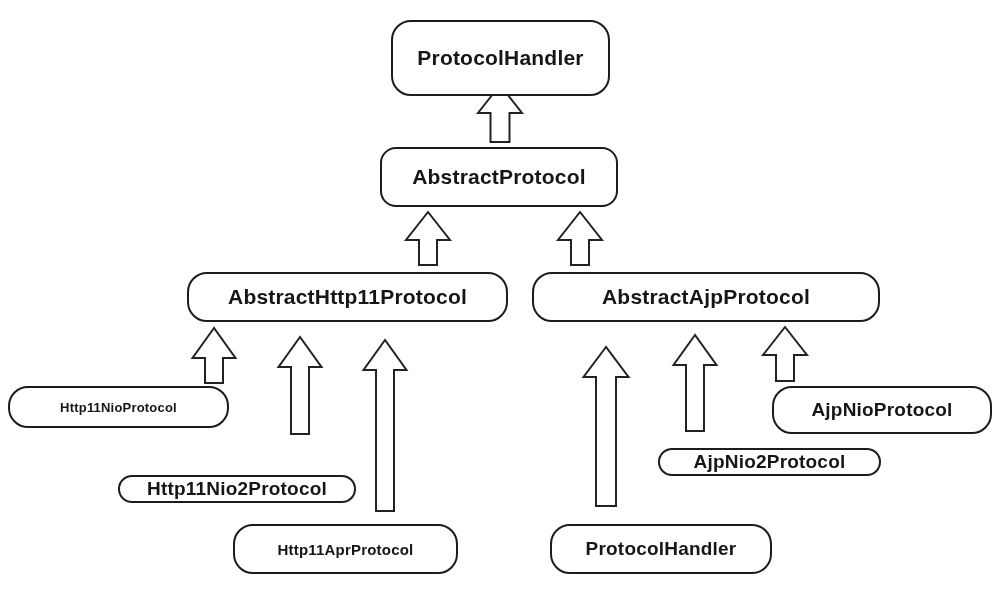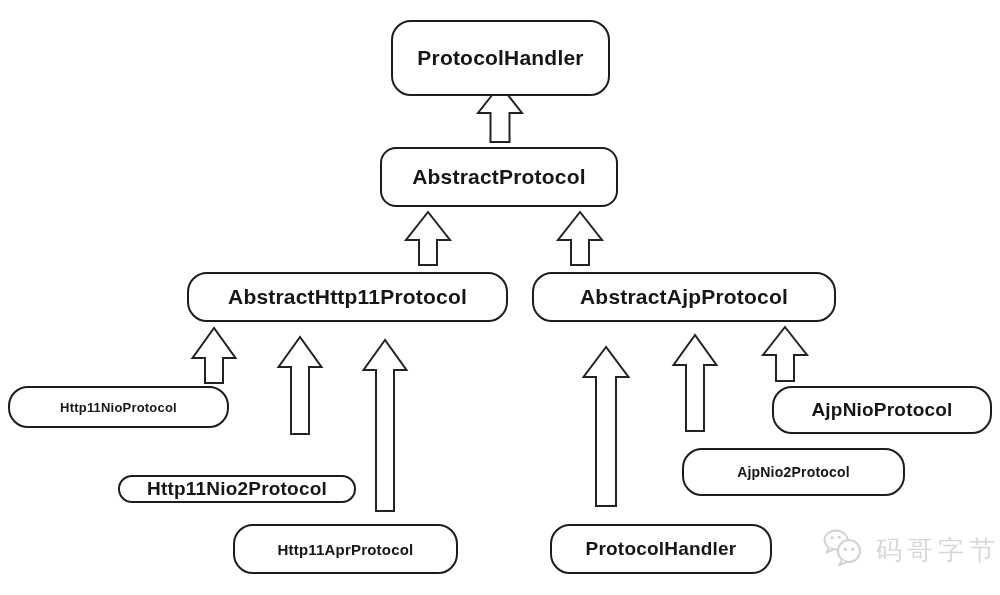--- a/index.html
+++ b/index.html
@@ -62,42 +62,23 @@
       <polygon points="385,340 363.5,370 376,370 376,511 394,511 394,370 406.5,370" fill="#ffffff" stroke="#222222" stroke-width="2" stroke-linejoin="miter"></polygon>
       <polygon points="606,347 583.5,377 596,377 596,506 616,506 616,377 628.5,377" fill="#ffffff" stroke="#222222" stroke-width="2" stroke-linejoin="miter"></polygon>
       <polygon points="695,335 673.5,365 686,365 686,431 704,431 704,365 716.5,365" fill="#ffffff" stroke="#222222" stroke-width="2" stroke-linejoin="miter"></polygon>
       <polygon points="785,327 763,355 776,355 776,381 794,381 794,355 807,355" fill="#ffffff" stroke="#222222" stroke-width="2" stroke-linejoin="miter"></polygon>
     </svg>
 
   <div>
       <div class="node" style="left: 391px; top: 20px; width: 219px; height: 76px; font-size: 21px;">ProtocolHandler</div>
       <div class="node" style="left: 380px; top: 147px; width: 238px; height: 60px; font-size: 21px; border-radius: 16px;">AbstractProtocol</div>
       <div class="node" style="left: 160px; top: 272px; width: 321px; height: 50px; font-size: 21px; margin-left: 27px;">AbstractHttp11Protocol</div>
-      <div class="node" style="left: 532px; top: 272px; width: 304px; height: 50px; font-size: 21px;">AbstractAjpProtocol</div>
+      <div class="node" style="left: 532px; top: 272px; width: 348px; height: 50px; font-size: 21px;">AbstractAjpProtocol</div>
       <div class="node" style="left: 8px; top: 386px; width: 221px; height: 42px; font-size: 13px;">Http11NioProtocol</div>
       <div class="node" style="left: 118px; top: 475px; width: 238px; height: 28px; font-size: 19px;">Http11Nio2Protocol</div>
       <div class="node" style="left: 233px; top: 524px; width: 225px; height: 50px; font-size: 15px;">Http11AprProtocol</div>
       <div class="node" style="left: 550px; top: 524px; width: 222px; height: 50px; font-size: 19px;">ProtocolHandler</div>
-      <div class="node" style="left: 682px; top: 448px; width: 223px; height: 48px; font-size: 14px;">AjpNio2Protocol</div>
+      <div class="node" style="left: 658px; top: 448px; width: 223px; height: 28px; font-size: 19px;">AjpNio2Protocol</div>
       <div class="node" style="left: 772px; top: 386px; width: 220px; height: 48px; font-size: 19px;">AjpNioProtocol</div>
     </div>
 
-  <div class="watermark">
-    <span>
-      <svg width="46" height="40" viewBox="0 0 46 40" xmlns="http://www.w3.org/2000/svg">
-        <g fill="none" stroke="#d2d2d2" stroke-width="2" stroke-linejoin="round">
-          <ellipse cx="14" cy="12" rx="11.5" ry="9.5" fill="#ffffff"></ellipse>
-          <path d="M7 19.5 L4.5 24.5 L10.5 22" fill="#ffffff"></path>
-          <circle cx="27" cy="23" r="11" fill="#ffffff"></circle>
-          <path d="M20.5 31.5 L17 37 L24 34.5" fill="#ffffff"></path>
-        </g>
-        <g fill="#cccccc" stroke="none">
-          <circle cx="10.2" cy="9.8" r="1.5"></circle>
-          <circle cx="17.2" cy="9.2" r="1.5"></circle>
-          <circle cx="23.2" cy="21.2" r="1.5"></circle>
-          <circle cx="30.6" cy="21.2" r="1.5"></circle>
-        </g>
-      </svg>
-    </span>
-    <span class="watermark-text">码哥字节</span>
-  </div>
 
 </div>
 
 </body></html>

